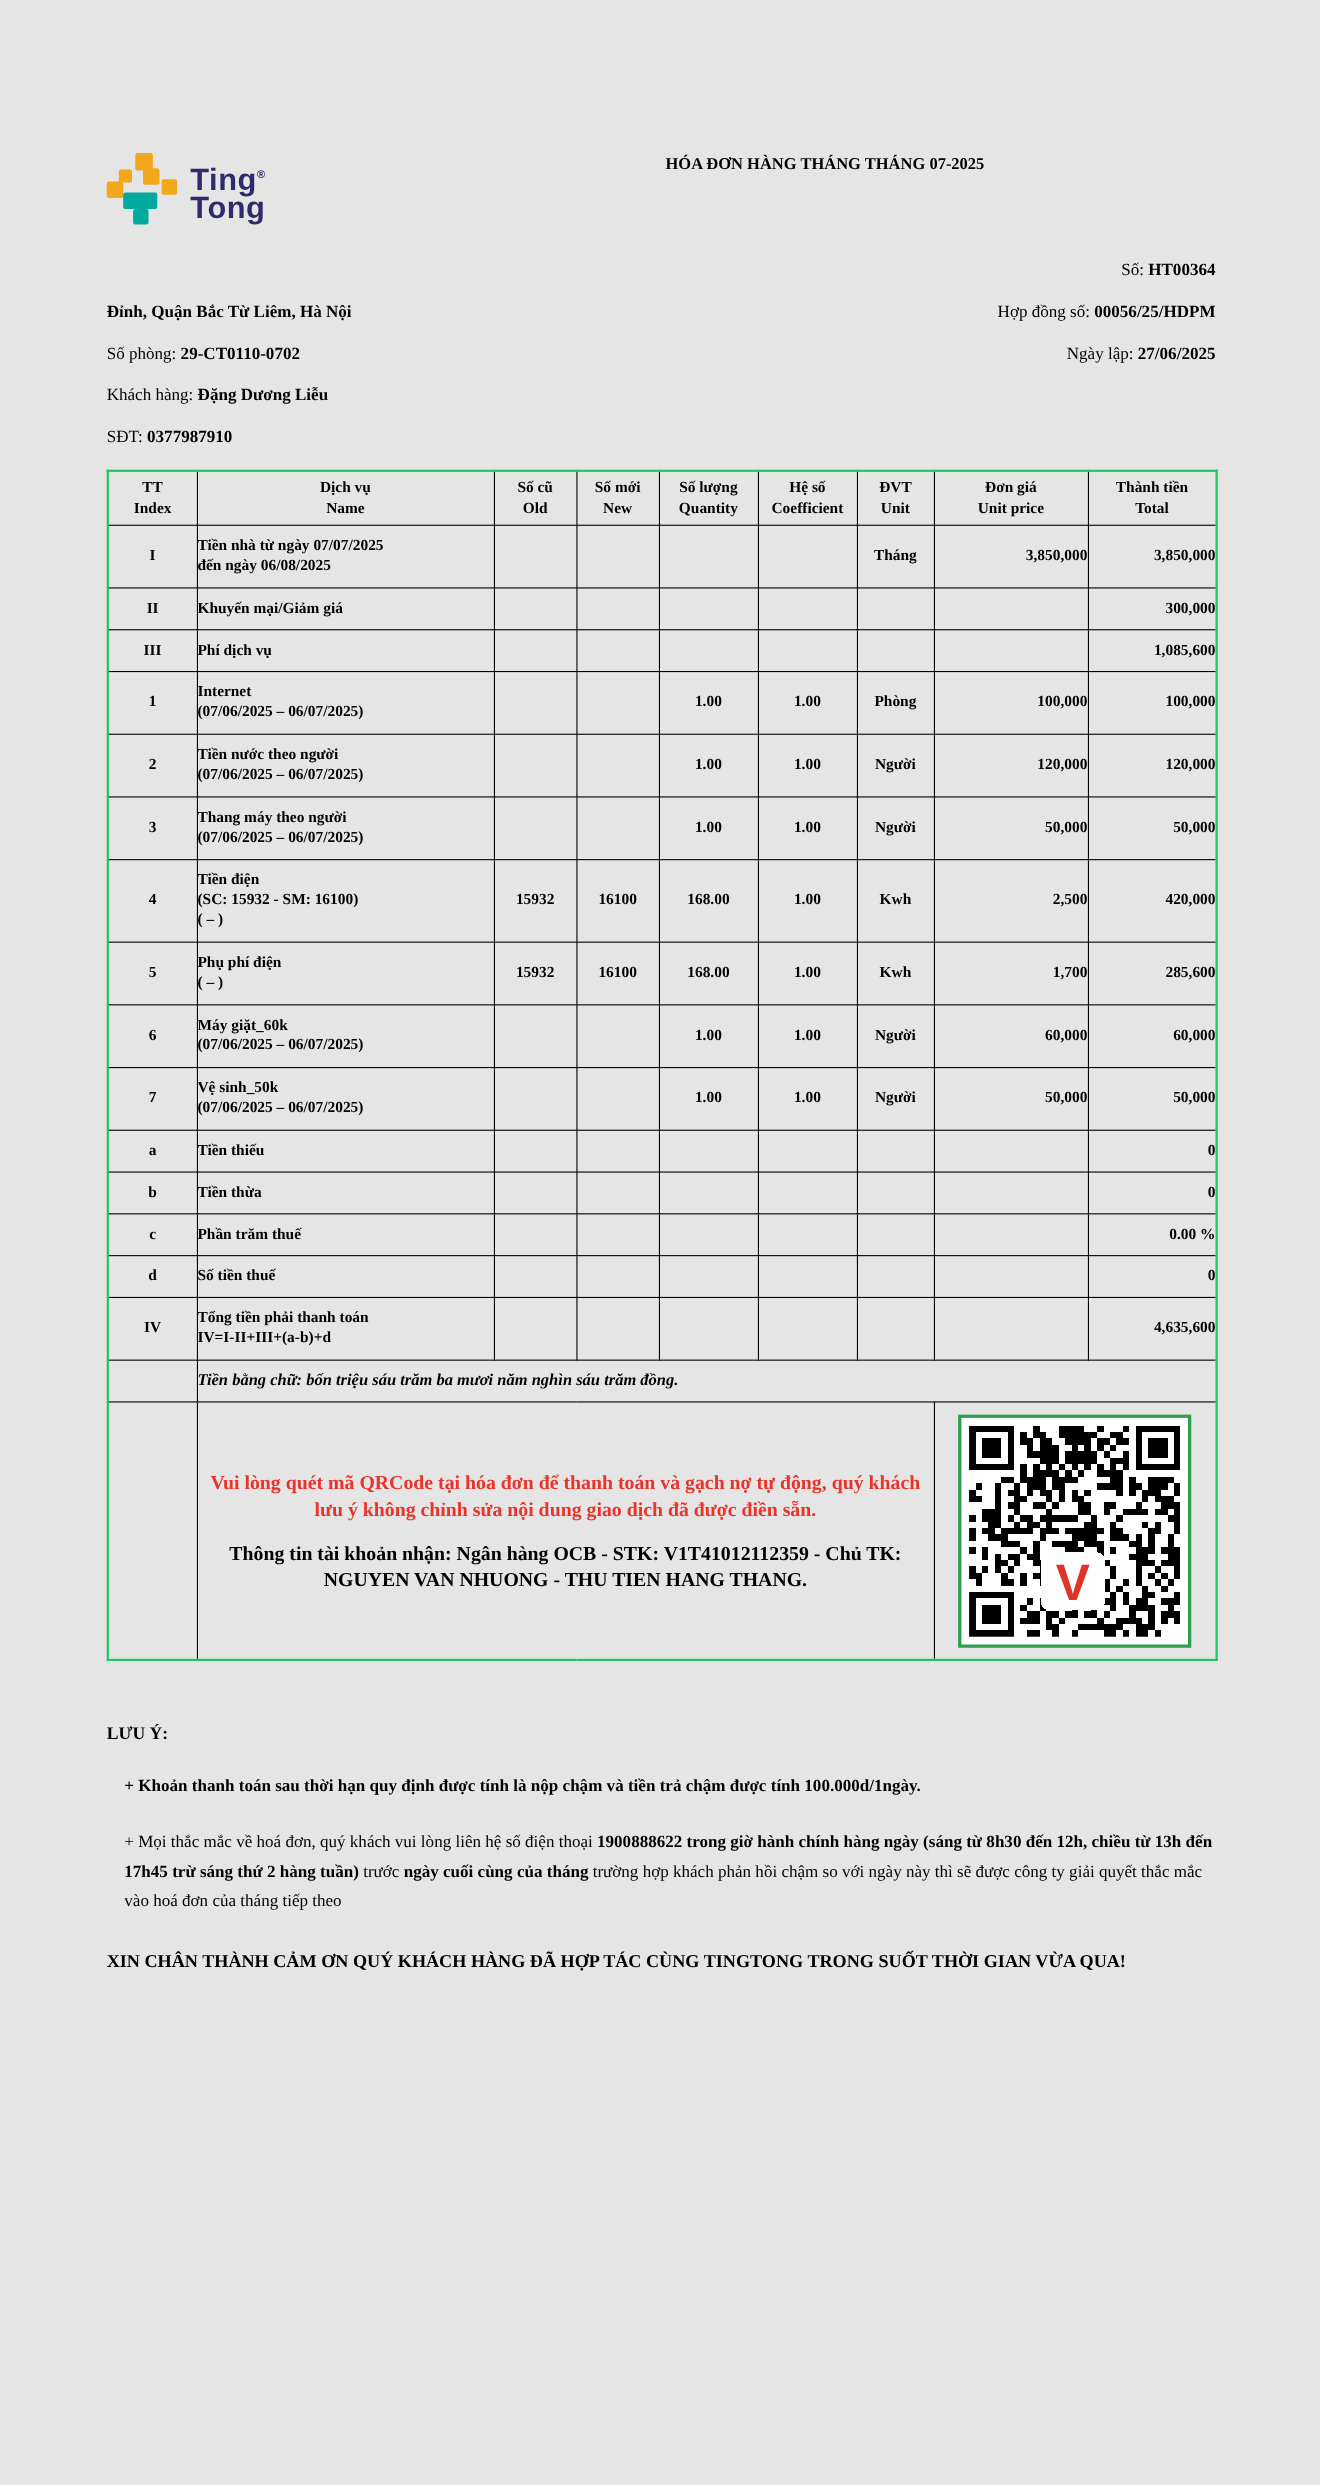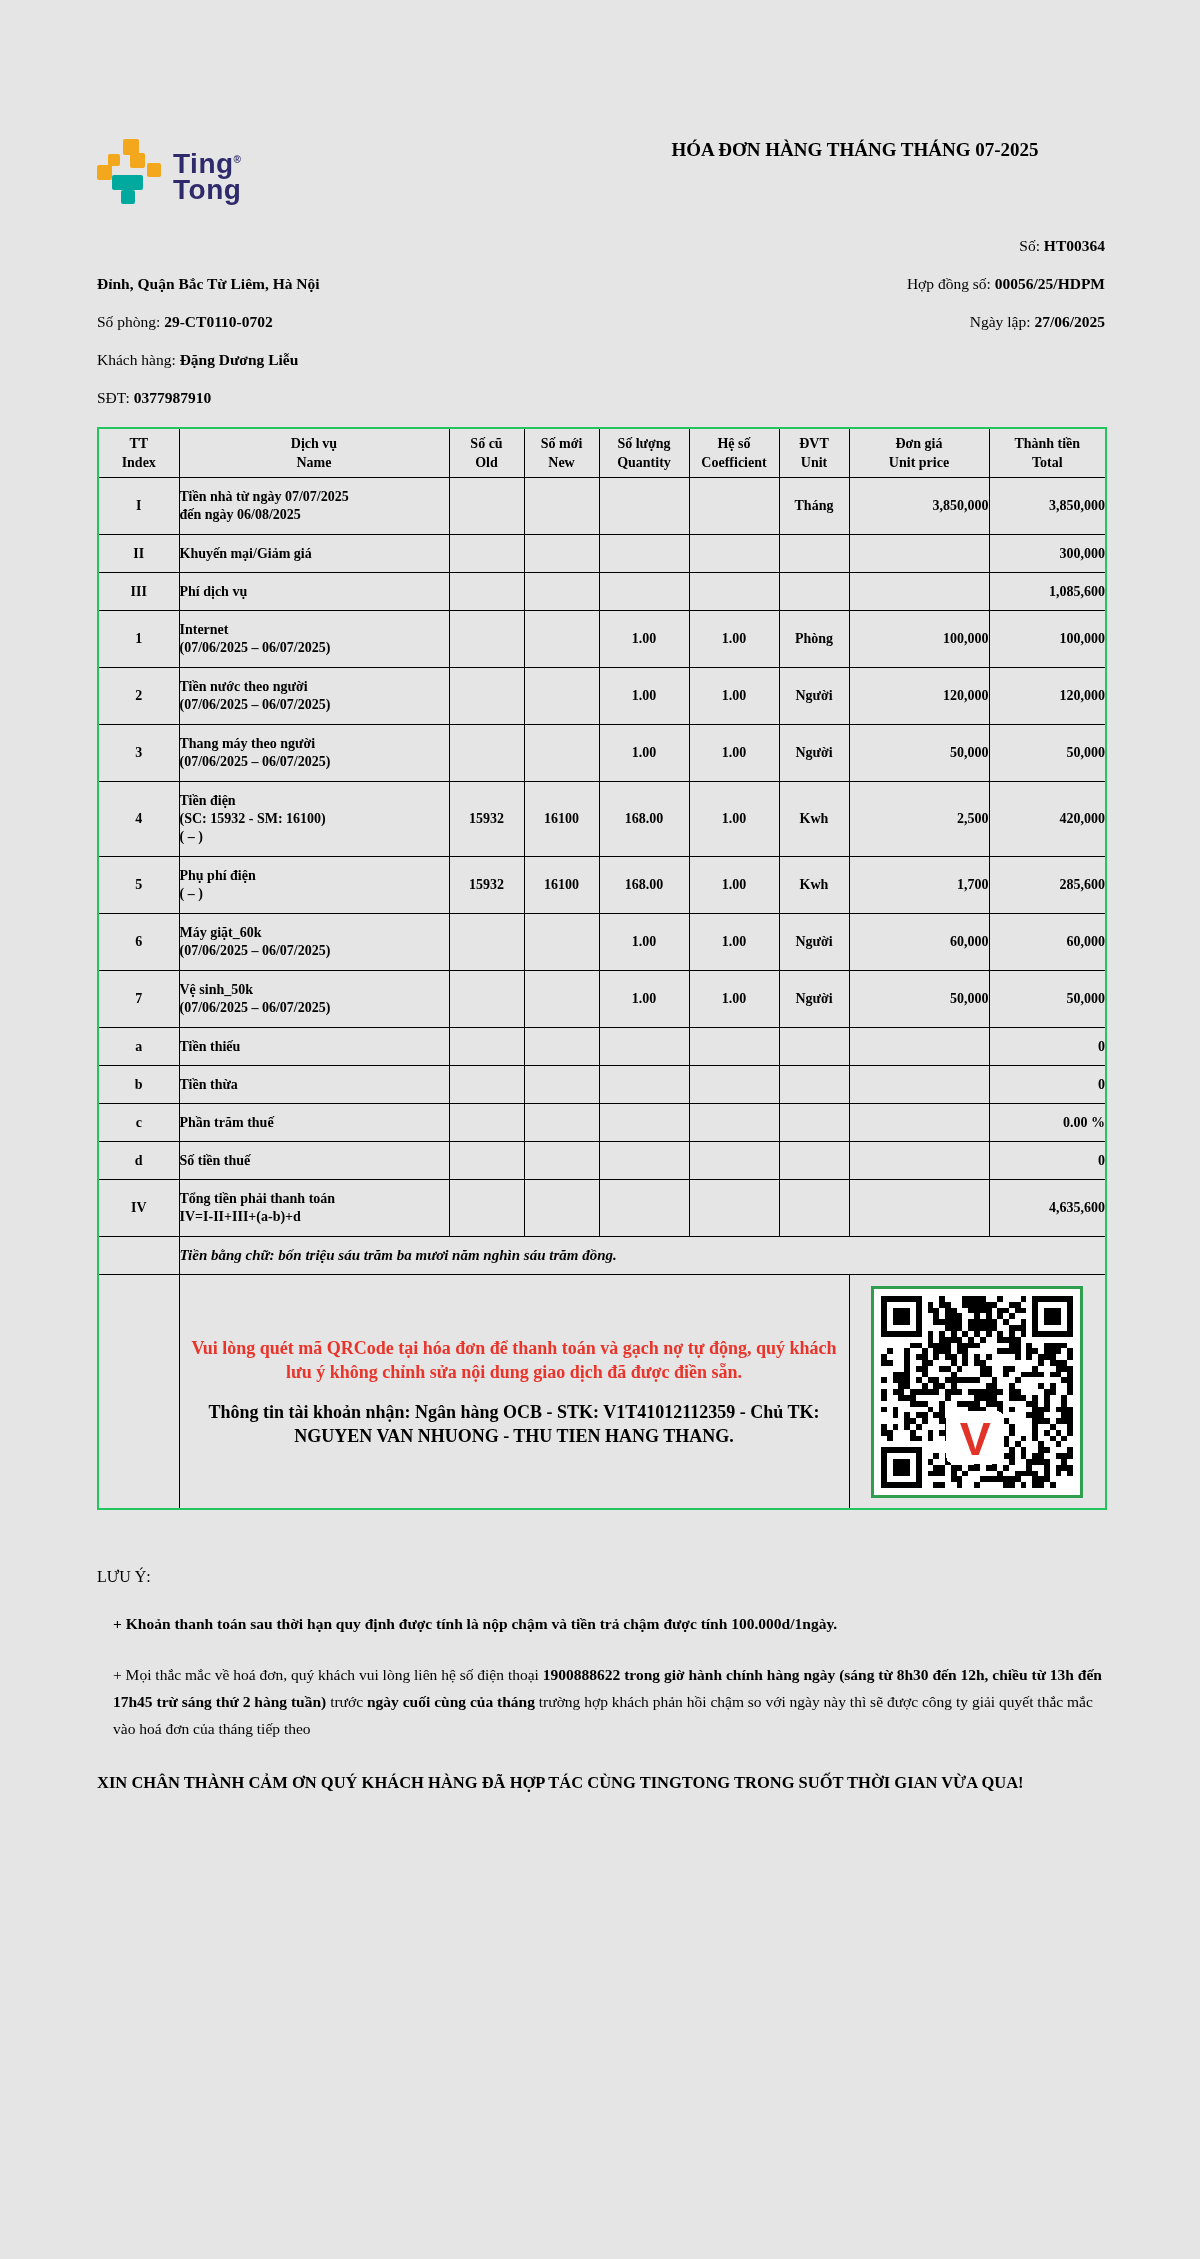--- a/index.html
+++ b/index.html
@@ -15,21 +15,21 @@
   .logo-icon .sq{position:absolute;border-radius:2px;}
   .sq.y{background:var(--yellow,#f2a71c);}
   .sq.t{background:var(--teal,#00a99d);}
   .logo-text{
     font-family:"Liberation Sans","DejaVu Sans",sans-serif;font-weight:bold;
     font-size:28px;line-height:26px;color:var(--navy,#2f2a6b);margin-left:12px;margin-top:8px;
     letter-spacing:.5px;
   }
   .logo-text sup{font-size:10px;vertical-align:super;}
   .doc-title{
-    width:500px;text-align:center;font-weight:bold;font-size:19px;line-height:30px;margin-top:40px;
+    width:500px;text-align:left;font-weight:bold;font-size:15px;line-height:30px;margin-top:40px;
   }
   
   .info{margin-top:22px;}
   .info-row{display:flex;height:38px;line-height:38px;font-size:15.5px;}
   .info-left{width:600px;}
   .info-right{flex:1;text-align:right;}
   .b{font-weight:bold;}
   .i{font-style:italic;}
   .red{color:var(--red,#e8342a);}
   
@@ -48,21 +48,21 @@
   td.amount-cell{height:37px;text-align:left;padding-left:45px;font-size:15px;font-weight:normal;}
   td.qr-text-cell{height:233px;text-align:center;padding:10px 28px 10px 45px;font-weight:normal;font-size:18px;line-height:24px;vertical-align:middle;}
   .qr-notice{margin:0 0 16px 0;}
   .qr-account{margin:0;}
   td.qr-cell{text-align:center;vertical-align:middle;}
   .qr-frame{
     display:inline-block;border:3px solid var(--green,#2e9e4f);background:#fff;padding:7px;line-height:0;
   }
   
   .notes{margin-top:58px;font-size:15.5px;}
-  .notes-heading{font-weight:normal;font-size:16px;}
+  .notes-heading{font-weight:bold;font-size:16px;}
   .note{margin-top:24px;line-height:27px;margin-left:16px;}
   .thanks{margin-top:26px;font-weight:bold;font-size:16.5px;line-height:29px;}
 </style>
 </head>
 <body>
 
 <div class="page">
 
   <div class="hdr">
     <div class="logo">

